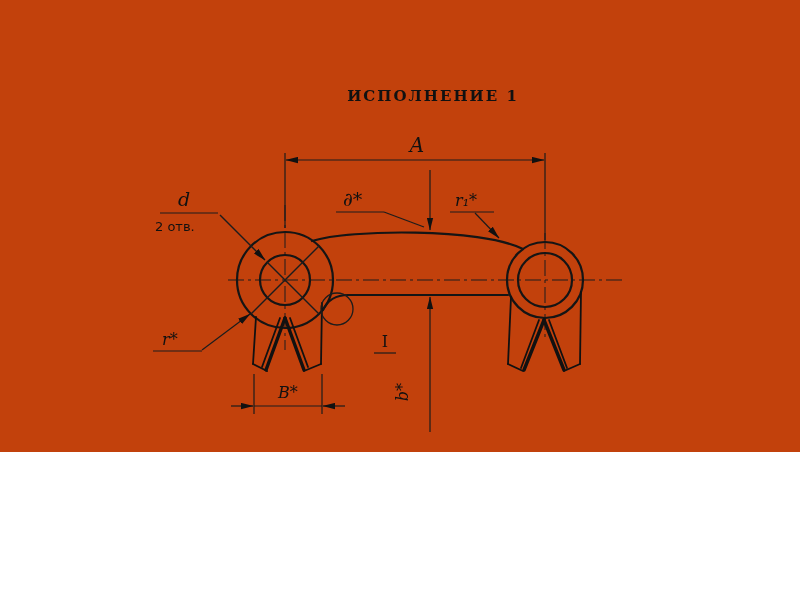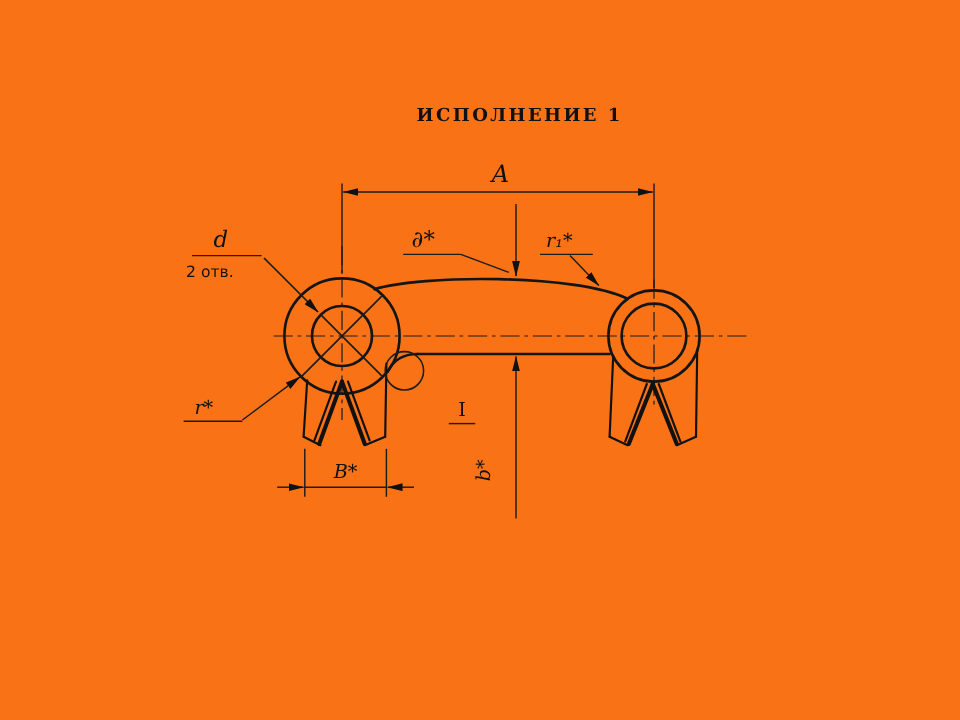--- a/index.html
+++ b/index.html
@@ -6,22 +6,22 @@
     margin: 0;
     padding: 0;
     width: 800px;
     height: 600px;
     background: #ffffff;
     font-family: "DejaVu Serif", serif;
   }
   #stage {
     position: relative;
     width: 800px;
-    height: 600px;
-    background: #f97316;
+    height: 452px;
+    background: #c2410c;
     overflow: hidden;
   }
   svg { display: block; }
   .outline { stroke: #151515; stroke-width: 2.2; fill: none; stroke-linecap: round; }
   .thick   { stroke: #111111; stroke-width: 3.4; fill: none; stroke-linecap: round; }
   .thick2  { stroke: #111111; stroke-width: 1.8; fill: none; stroke-linecap: round; }
   .thin    { stroke: #1c1c1c; stroke-width: 1.2; fill: none; }
   .med     { stroke: #1c1c1c; stroke-width: 1.4; fill: none; }
   .center  { stroke: #1c1c1c; stroke-width: 1; fill: none; stroke-dasharray: 16 4 3 4; }
   .callout { stroke: #1c1c1c; stroke-width: 1.3; fill: none; }

